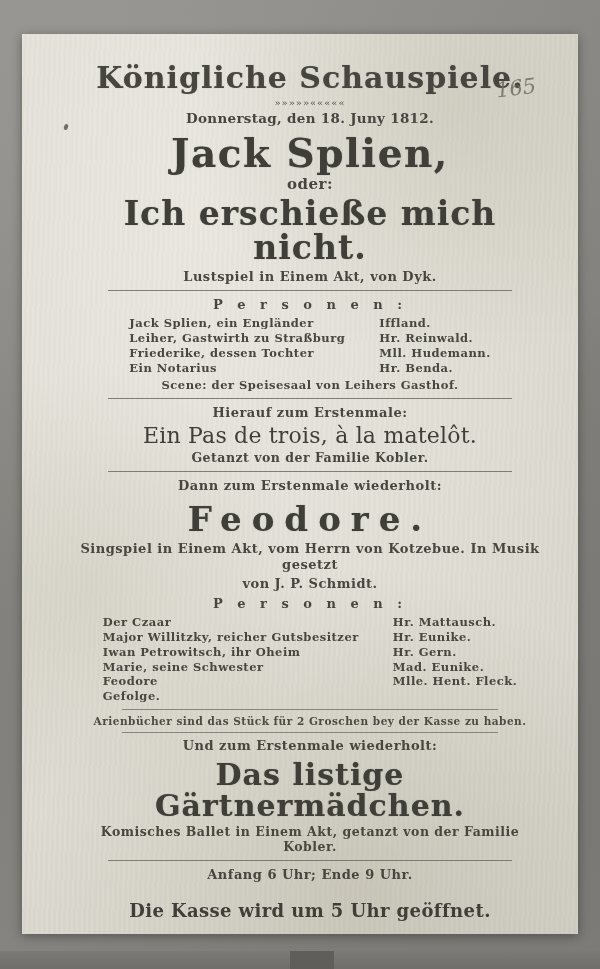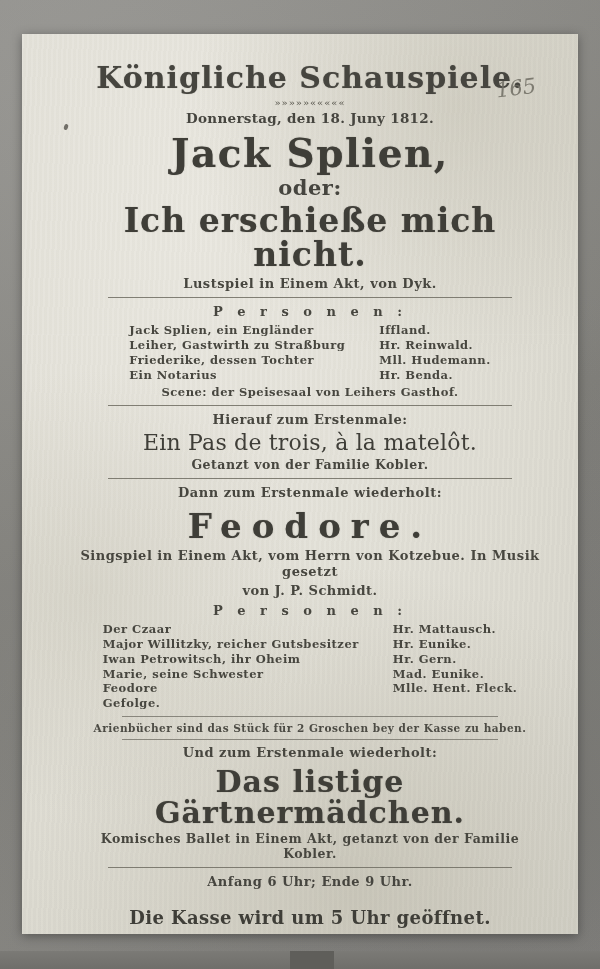--- a/index.html
+++ b/index.html
@@ -111,21 +111,21 @@
   }
   .play-title {
     font-size: 39px;
     line-height: 1.0;
     letter-spacing: 1.5px;
     margin: 8px 0 0 0;
     color: #3f3e38;
     text-shadow: 0 0 1px rgba(63,62,56,0.5);
   }
   .oder {
-    font-size: 21px;
+    font-size: 15px;
     font-weight: bold;
     margin: 2px 0 0 0;
     color: #46453f;
   }
   .play-subtitle {
     font-size: 33px;
     line-height: 1.05;
     letter-spacing: 1px;
     margin: 4px 0 2px 0;
     color: #3f3e38;

